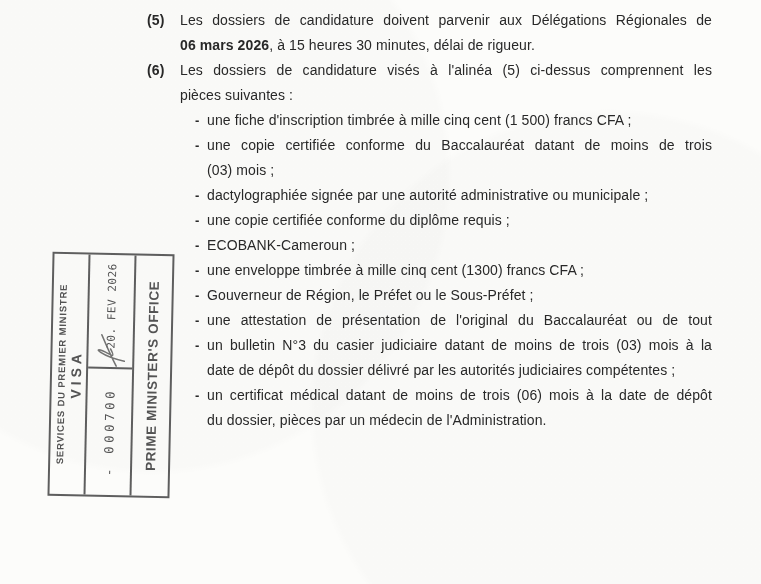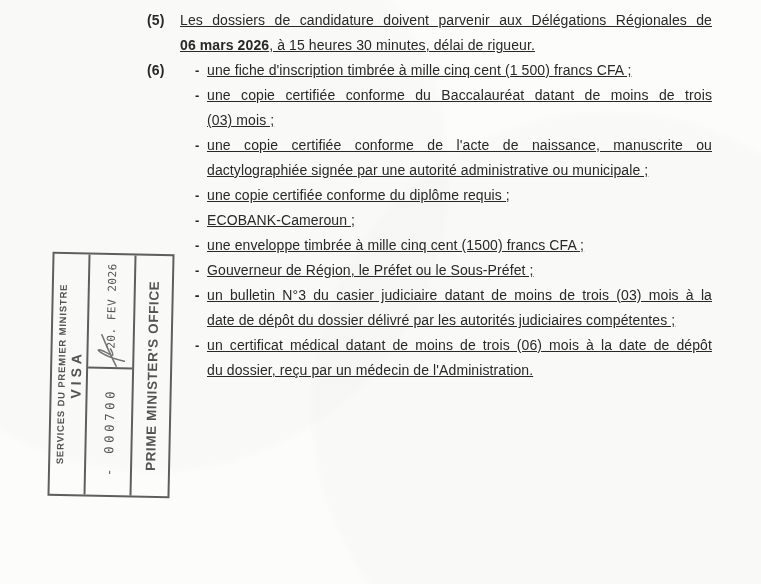--- a/index.html
+++ b/index.html
@@ -16,21 +16,21 @@
   .doc-body {
     position:absolute; left:180px; top:8px; width:532px;
     font-size:14px; line-height:25px;
     letter-spacing:0.1px;
   }
   .doc-item { position:relative; }
   .item-num {
     position:absolute; left:-33px; top:0;
     font-weight:bold;
   }
-  .tline { text-align:justify; text-align-last:justify; white-space:normal;text-decoration:underline; }
+  .tline { text-align:justify; text-align-last:justify; white-space:normal; }
   .tline.last { text-align-last:left; }
   .b { font-weight:bold; }
   .bullets { margin-left:27px; }
   .bullet { position:relative; }
   .bullet .dash {
     position:absolute; left:-12px; top:0;
     font-weight:bold; font-size:13px;
   }
   
   .stamp {
@@ -102,81 +102,85 @@
   <div class="doc-body" id="doc-body">
       <div class="doc-item">
         <span class="item-num">(5)</span>
         <div class="item-lines">
           <div class="tline"><span>Les dossiers de candidature doivent parvenir aux Délégations Régionales de</span></div>
           <div class="tline last"><span class="b">06 mars 2026</span><span>, à 15 heures 30 minutes, délai de rigueur.</span></div>
         </div>
       </div>
       <div class="doc-item">
         <span class="item-num">(6)</span>
+        <div class="item-lines">
+          <div class="tline"><span>Les dossiers de candidature visés à l'alinéa (5) ci-dessus comprennent les</span></div>
+          <div class="tline last"><span>pièces suivantes :</span></div>
+        </div>
         <div class="bullets">
           <div class="bullet">
             <span class="dash">-</span>
             <div class="bullet-lines">
               <div class="tline last"><span>une fiche d'inscription timbrée à mille cinq cent (1 500) francs CFA ;</span></div>
             </div>
           </div>
           <div class="bullet">
             <span class="dash">-</span>
             <div class="bullet-lines">
               <div class="tline"><span>une copie certifiée conforme du Baccalauréat datant de moins de trois</span></div>
               <div class="tline last"><span>(03) mois ;</span></div>
             </div>
           </div>
           <div class="bullet">
             <span class="dash">-</span>
             <div class="bullet-lines">
-              <div class="tline"><span>une copie certifiée conforme de l'acte de naissance, manuscrite ou</span></div>
               <div class="tline last"><span>dactylographiée signée par une autorité administrative ou municipale ;</span></div>
             </div>
           </div>
           <div class="bullet">
             <span class="dash">-</span>
             <div class="bullet-lines">
               <div class="tline last"><span>une copie certifiée conforme du diplôme requis ;</span></div>
             </div>
           </div>
           <div class="bullet">
             <span class="dash">-</span>
             <div class="bullet-lines">
               <div class="tline last"><span>ECOBANK-Cameroun ;</span></div>
             </div>
           </div>
           <div class="bullet">
             <span class="dash">-</span>
             <div class="bullet-lines">
-              <div class="tline last"><span>une enveloppe timbrée à mille cinq cent (1500) francs CFA ;</span></div>
+              <div class="tline last"><span>une enveloppe timbrée à mille cinq cent (1300) francs CFA ;</span></div>
             </div>
           </div>
           <div class="bullet">
             <span class="dash">-</span>
             <div class="bullet-lines">
               <div class="tline last"><span>Gouverneur de Région, le Préfet ou le Sous-Préfet ;</span></div>
             </div>
           </div>
           <div class="bullet">
             <span class="dash">-</span>
             <div class="bullet-lines">
+              <div class="tline"><span>une attestation de présentation de l'original du Baccalauréat ou de tout</span></div>
             </div>
           </div>
           <div class="bullet">
             <span class="dash">-</span>
             <div class="bullet-lines">
               <div class="tline"><span>un bulletin N°3 du casier judiciaire datant de moins de trois (03) mois à la</span></div>
               <div class="tline last"><span>date de dépôt du dossier délivré par les autorités judiciaires compétentes ;</span></div>
             </div>
           </div>
           <div class="bullet">
             <span class="dash">-</span>
             <div class="bullet-lines">
               <div class="tline"><span>un certificat médical datant de moins de trois (06) mois à la date de dépôt</span></div>
-              <div class="tline last"><span>du dossier, reçu par un médecin de l'Administration.</span></div>
+              <div class="tline last"><span>du dossier, pièces par un médecin de l'Administration.</span></div>
             </div>
           </div>
         </div>
       </div>
     </div>
 
 </div>
 
 </body></html>

